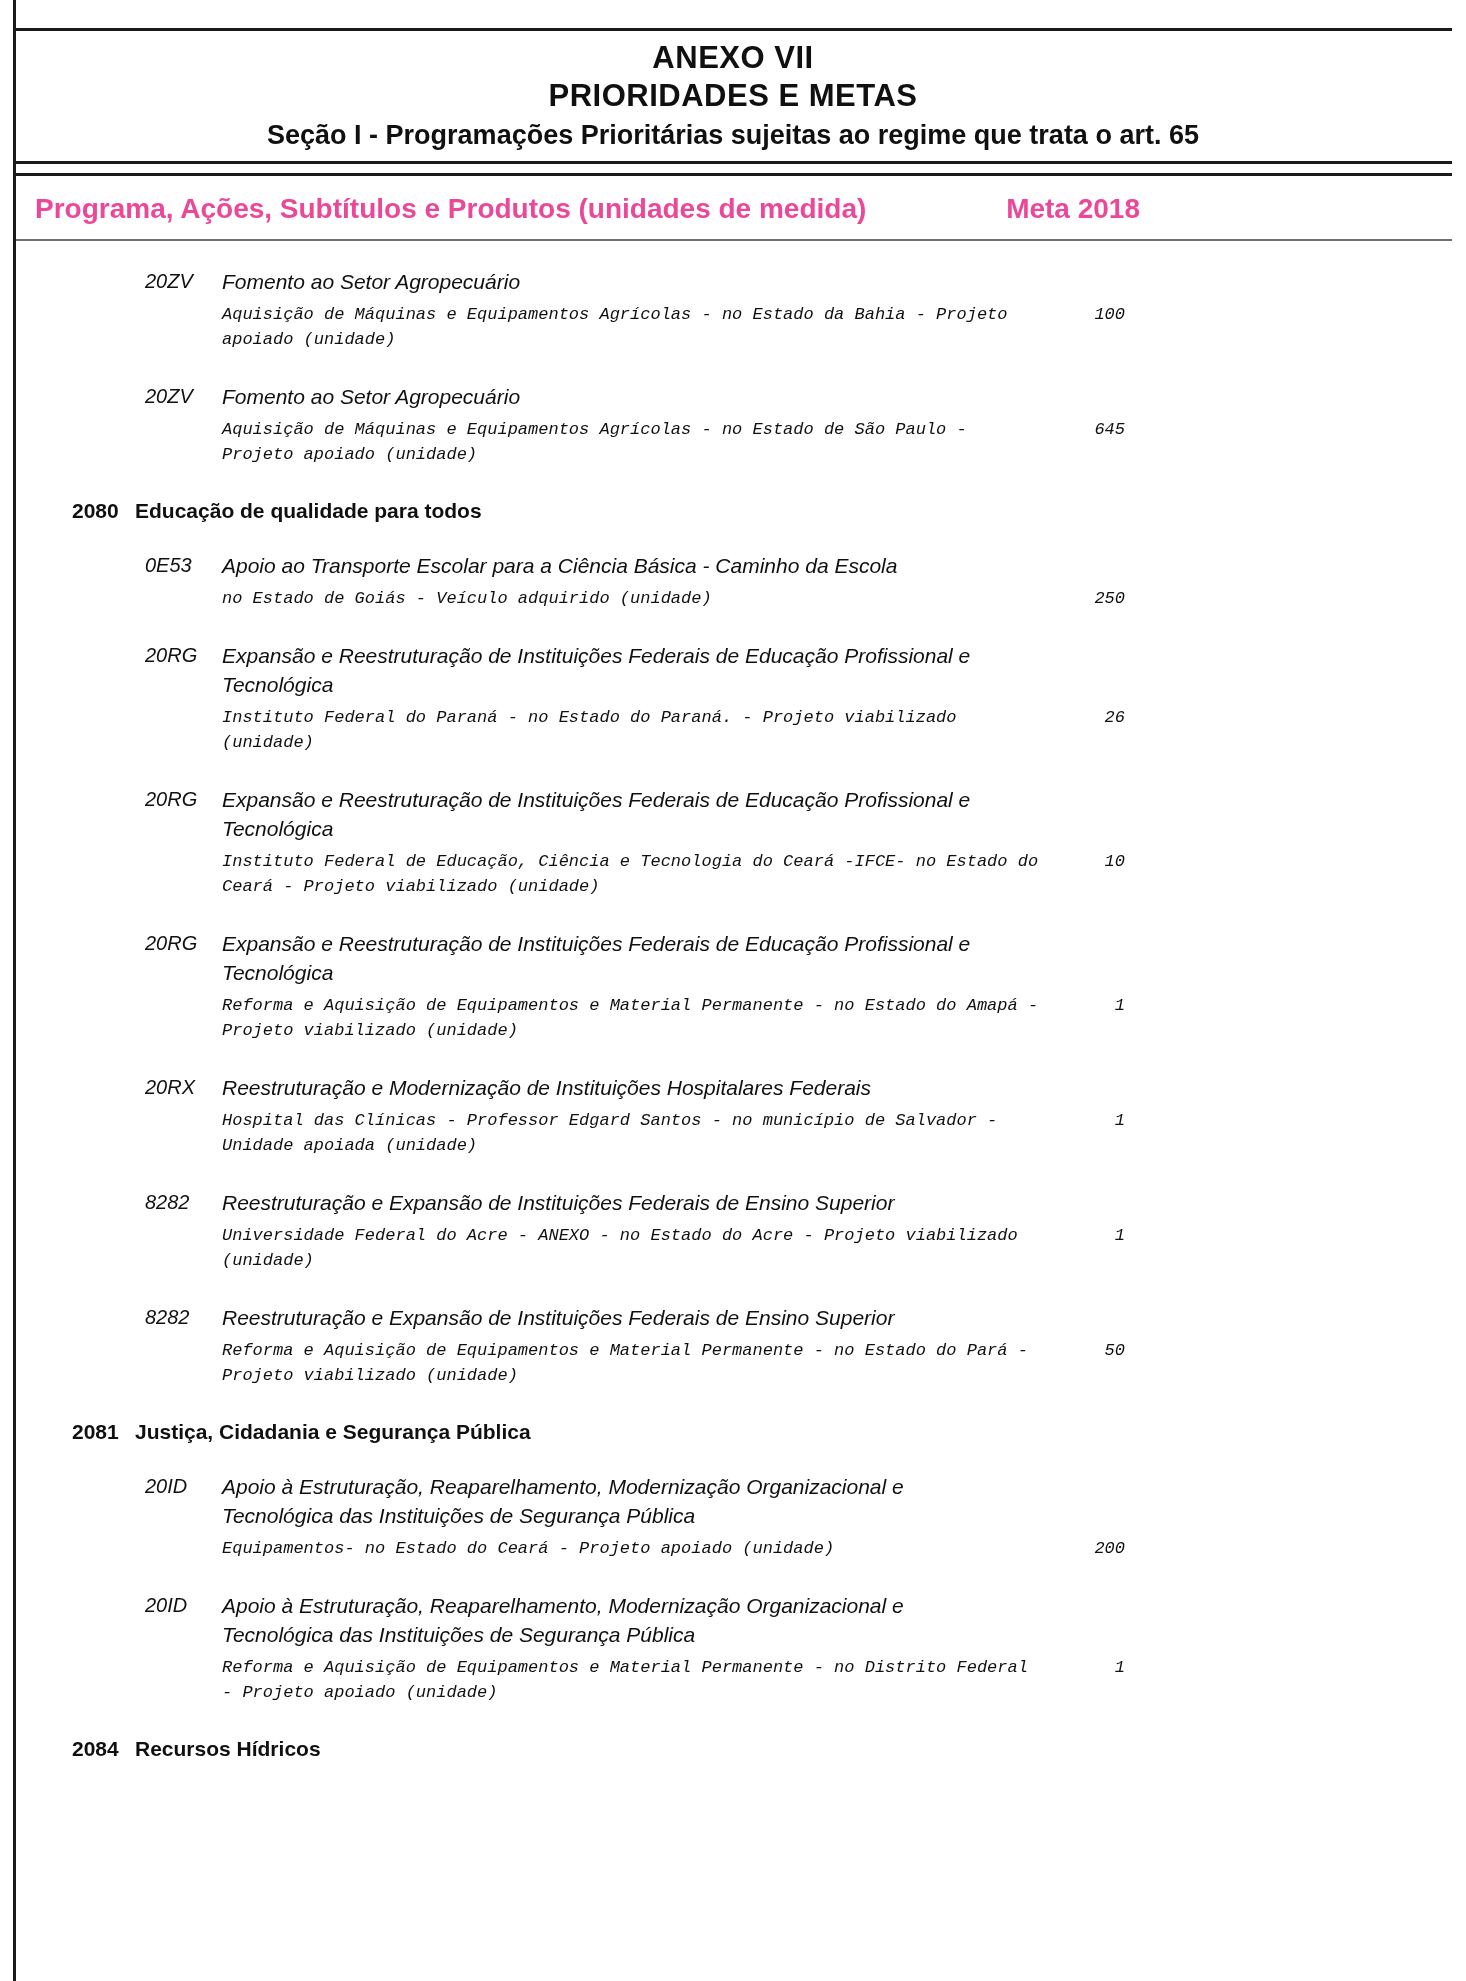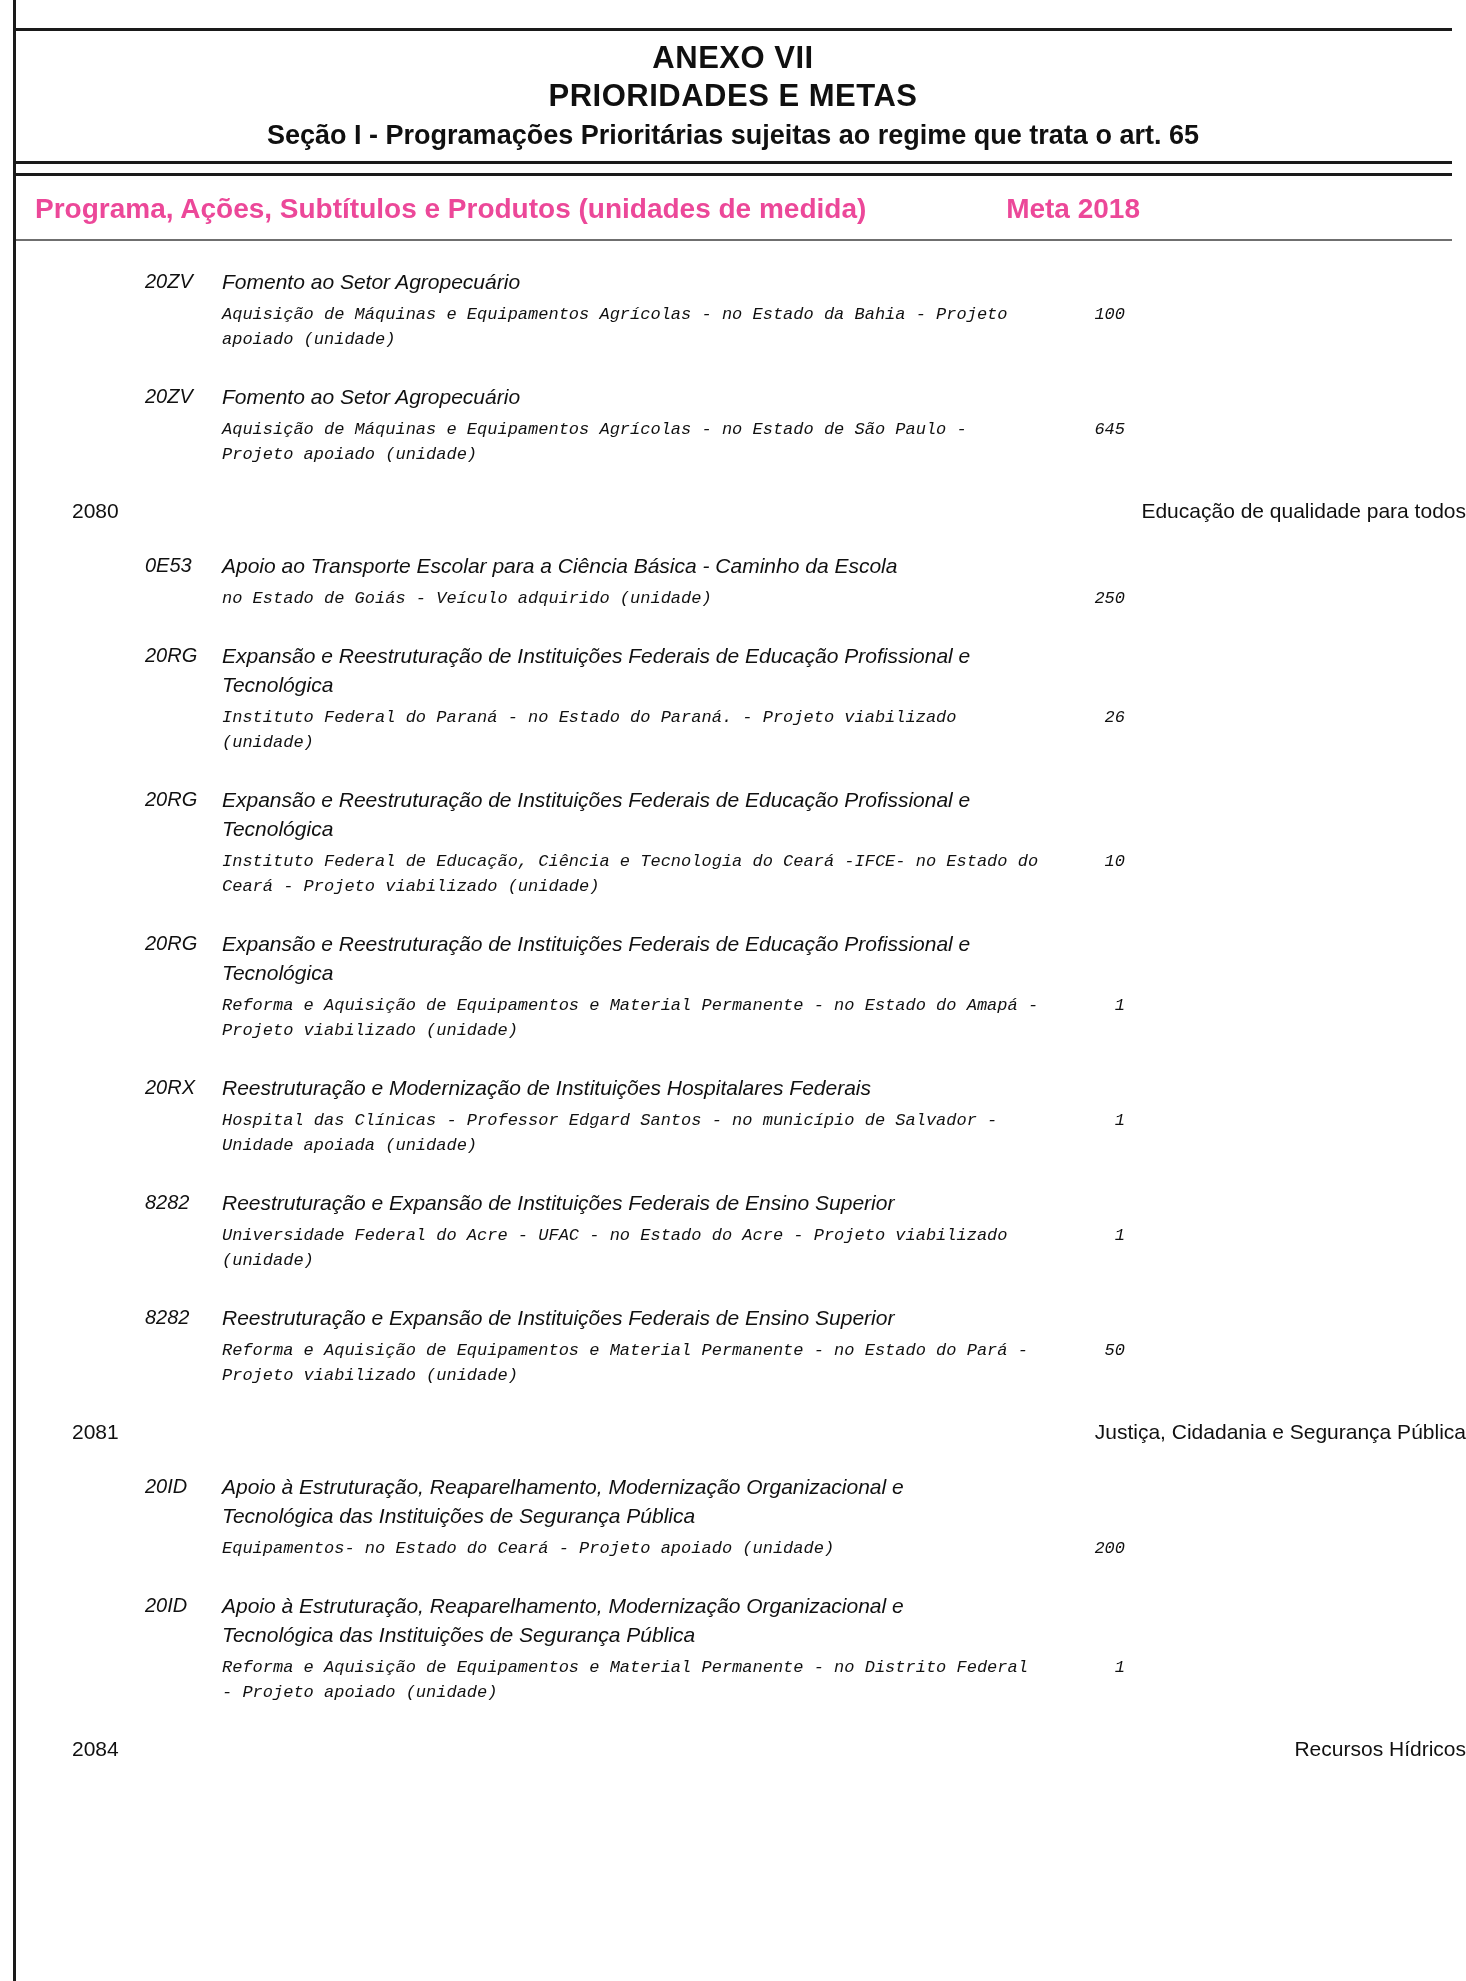--- a/index.html
+++ b/index.html
@@ -80,24 +80,23 @@
   .meta {
     flex: 1;
     text-align: right;
     font-style: italic;
     font-size: 17px;
     line-height: 25px;
   }
   .program {
     display: flex;
     margin: 18px 0 26px 0;
-    font-weight: 400;
+    font-weight: 700;
     font-size: 21px;
     line-height: 28px;
-    justify-content: space-between;
   }
   .pnum { flex: none; margin-left: 72px; width: 63px; }
   .pname { flex: none; }
 </style>
 </head>
 <body>
 
 <div class="vline"></div>
 
 <div class="rule top-rule"></div>
@@ -199,21 +198,21 @@
         <div class="meta">1</div>
       </div>
     </div>
   </div>
 
   <div class="entry">
     <div class="code">8282</div>
     <div class="ebody">
       <div class="title">Reestruturação e Expansão de Instituições Federais de Ensino Superior</div>
       <div class="subrow">
-        <div class="subtitle">Universidade Federal do Acre - UFAC - no Estado do Acre - Projeto viabilizado (unidade)</div>
+        <div class="subtitle">Universidade Federal do Acre - ANEXO - no Estado do Acre - Projeto viabilizado (unidade)</div>
         <div class="meta">1</div>
       </div>
     </div>
   </div>
 
   <div class="entry">
     <div class="code">8282</div>
     <div class="ebody">
       <div class="title">Reestruturação e Expansão de Instituições Federais de Ensino Superior</div>
       <div class="subrow">

